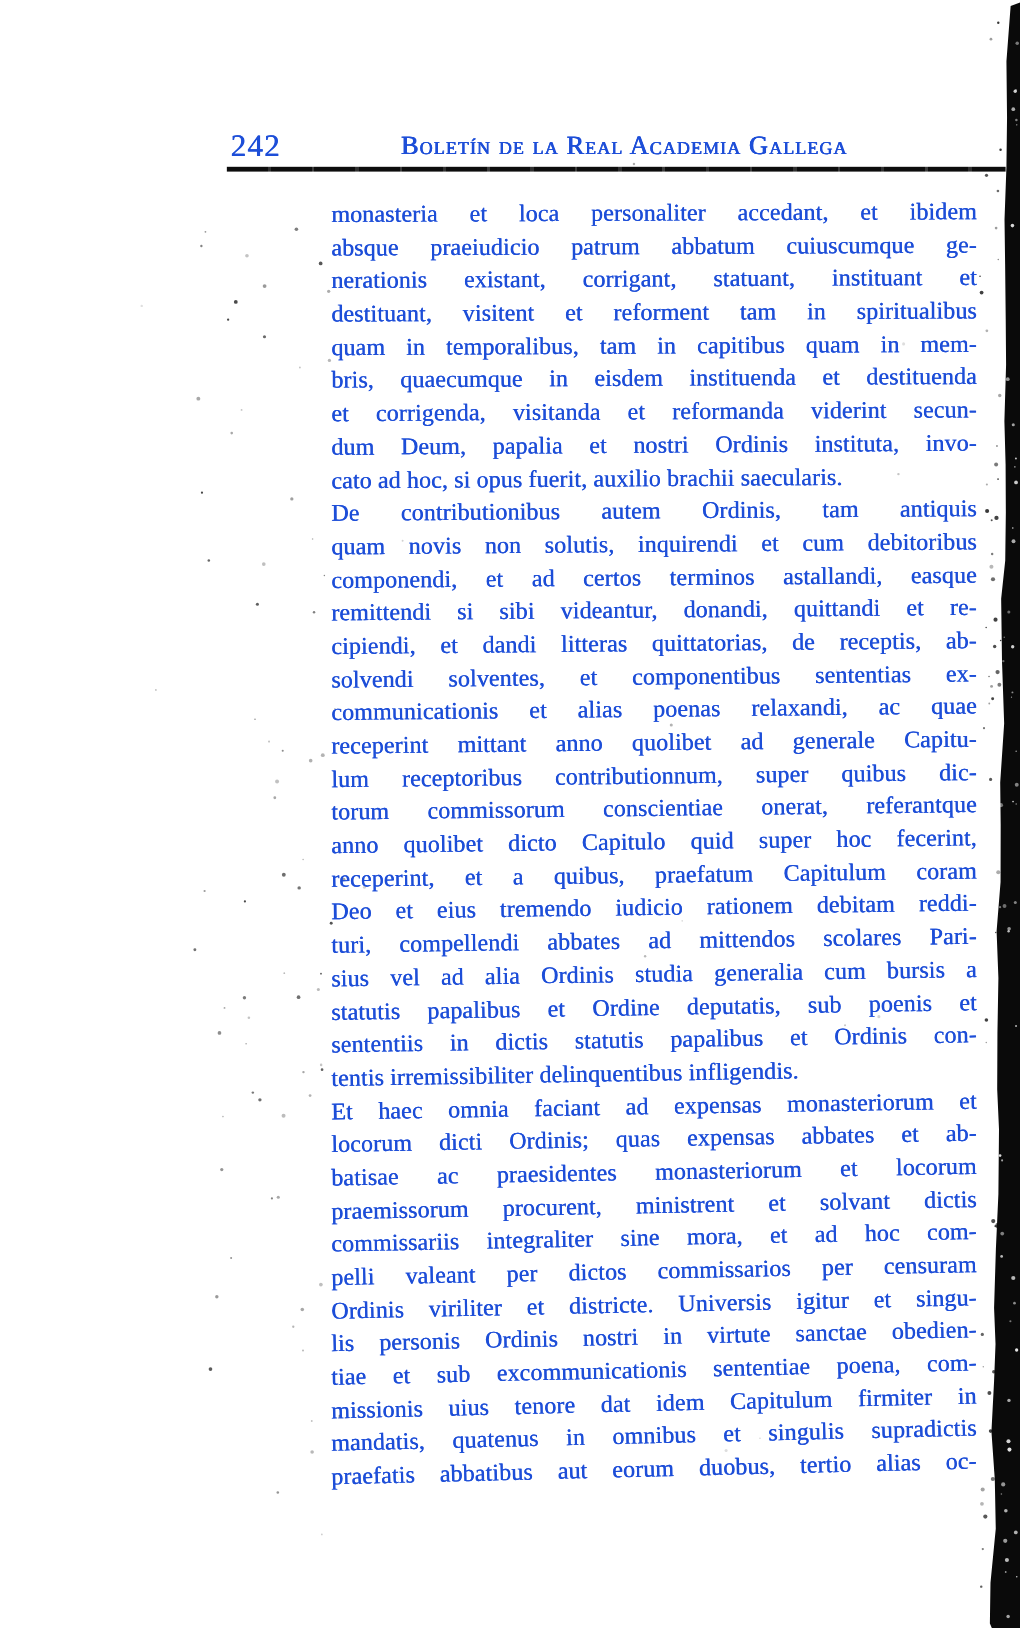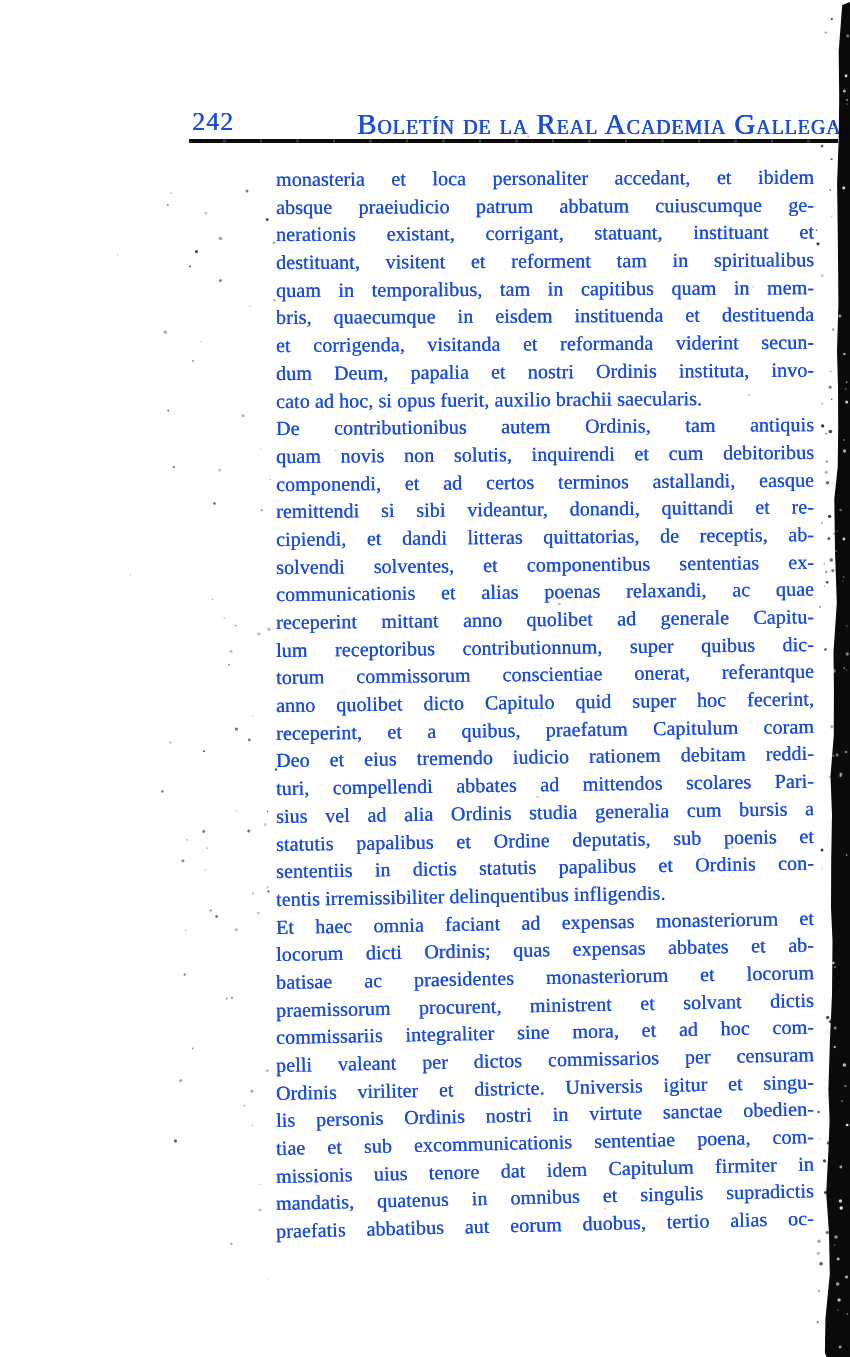--- a/index.html
+++ b/index.html
@@ -20,23 +20,23 @@
   .page-number {
     position: absolute;
     left: 192px;
     top: 107px;
     font-size: 26px;
     letter-spacing: 1px;
     text-shadow: 0.4px 0 0 currentColor;
   }
   .journal-title {
     position: absolute;
-    left: 357px;
+    left: 334px;
     top: 108px;
-    font-size: 29px;
+    font-size: 22px;
     font-variant: small-caps;
     letter-spacing: 0.9px;
     white-space: nowrap;
     text-shadow: 0.5px 0 0 currentColor, 0 0.3px 0 currentColor;
   }
   .header-rule {
     position: absolute;
     left: 189px;
     top: 139px;
     width: 649px;

